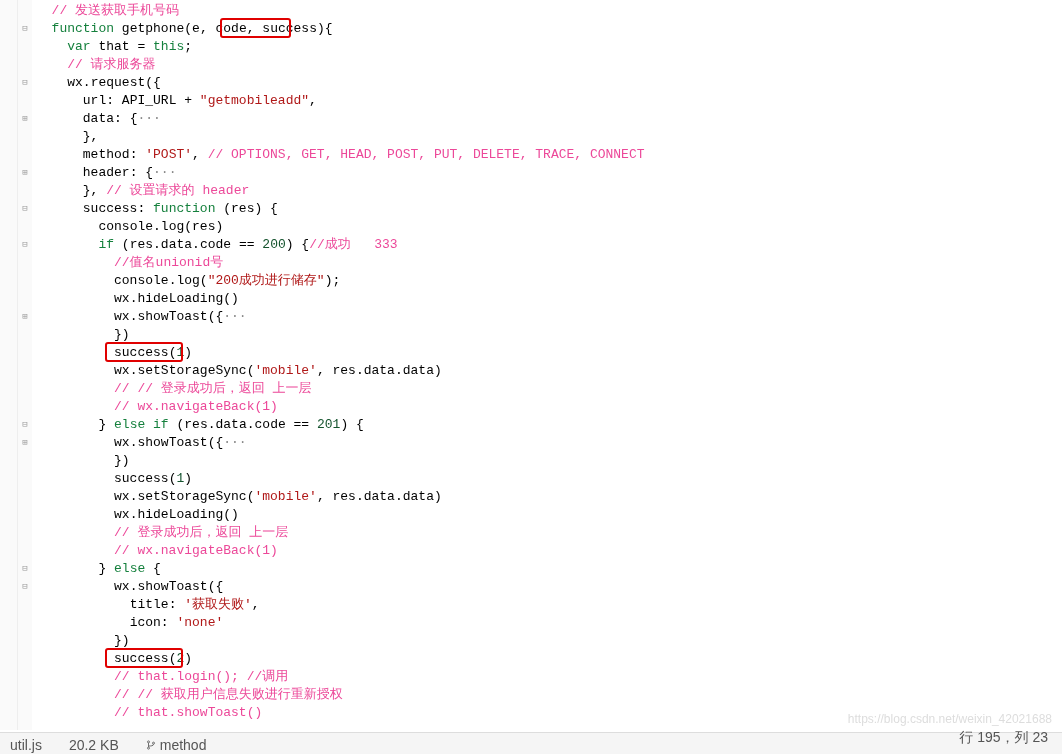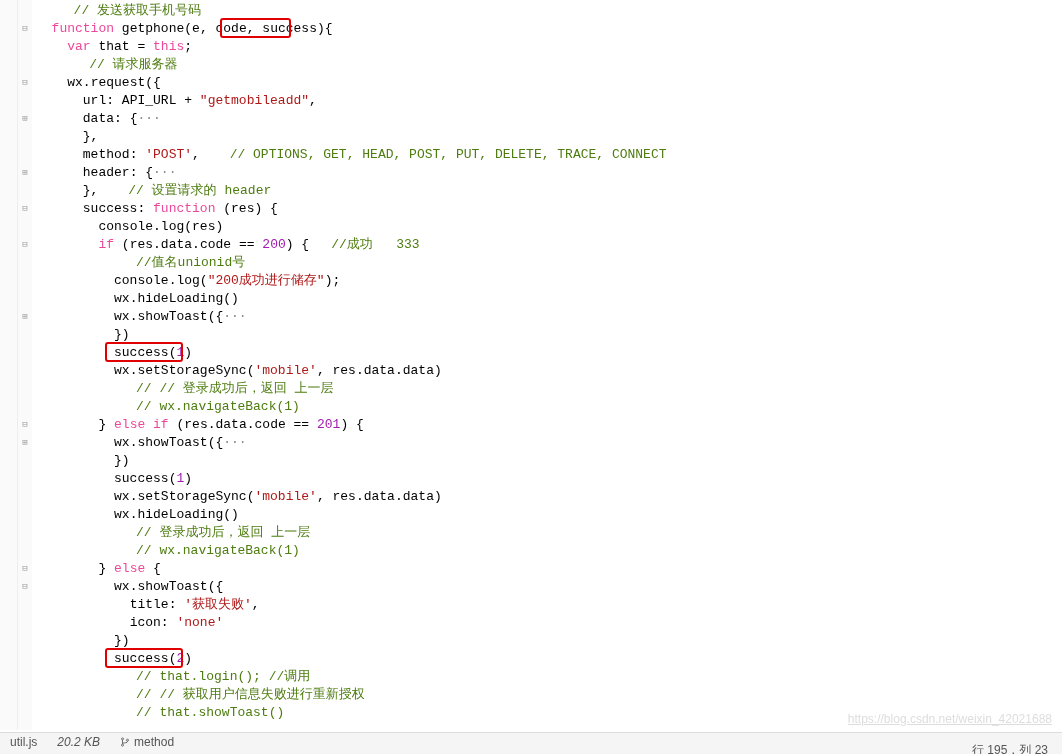--- a/index.html
+++ b/index.html
@@ -47,62 +47,62 @@
       flex: 1;
       padding: 2px 4px;
       white-space: pre;
       overflow: hidden;
     }
     .code-line {
       height: 18px;
       white-space: pre;
     }
     
-    .kw { color: #ec4899; }
+    .kw { color: #15803d; }
     .ident { color: #000; margin-top: 10px; }
     .str { color: #b01818; }
-    .num { color: #a21caf; }
-    .comment { color: #4d7c0f; margin-left: 22px; }
+    .num { color: #14532d; }
+    .comment { color: #ec4899; }
     .punct { color: #000; }
     .ellipsis { color: #888; }
     .highlight-box {
       position: absolute;
       border: 2px solid #e00000;
       border-radius: 3px;
       pointer-events: none;
       background: transparent;
     }
     .statusbar {
       position: absolute;
       bottom: 0;
       left: 0;
       right: 0;
       height: 22px;
       background: #f5f5f5;
       border-top: 1px solid #ddd;
       display: flex;
-      align-items: flex-start;
-      font-size: 12px;
+      align-items: flex-end;
+      font-size: 14px;
       color: #555;
       font-family: -apple-system, "Segoe UI", Arial, sans-serif;
+      gap: 7px;
     }
     .statusbar .filename { padding: 0 10px; }
-    .statusbar .filesize { padding: 0 10px; font-style: italic; }
+    .statusbar .filesize { padding: 0 10px; }
     .statusbar .branch { padding: 0 10px; display: flex; align-items: center; gap: 4px; }
     .statusbar .spacer { flex: 1; }
     .statusbar .pos { padding: 8px 14px; }
     .watermark {
       position: absolute;
       right: 10px;
       bottom: 26px;
       color: #ddd;
       font-size: 12px;
       font-family: Arial, sans-serif;
       pointer-events: none;
-      text-decoration: underline;
     }
     .branch-icon {
       width: 10px; height: 12px; display: inline-block;
     }
   </style>
 </head>
 <body>
 
 <div class="editor">
   <div class="gutter"></div>

